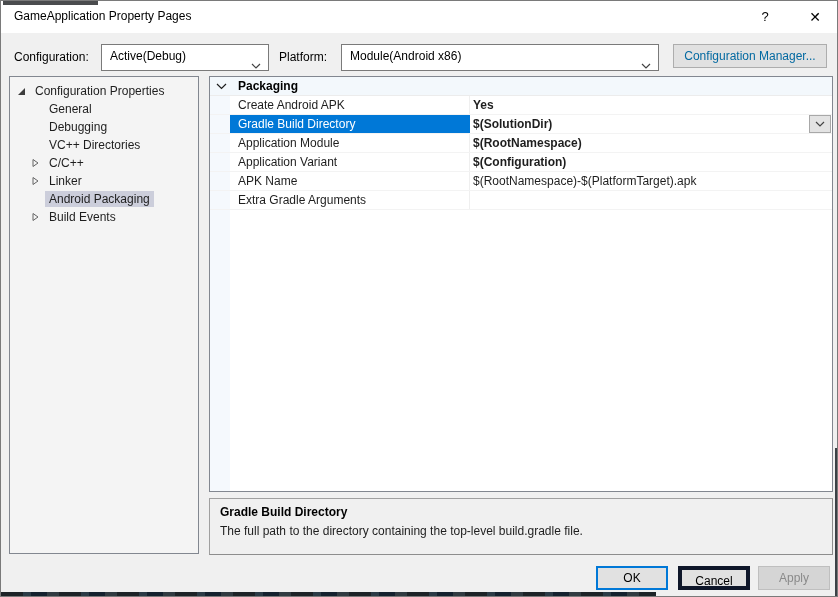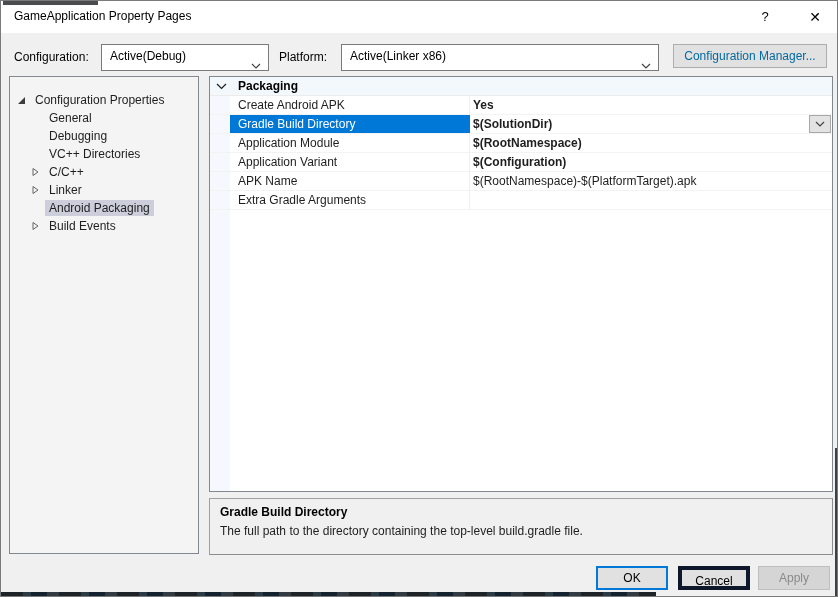--- a/index.html
+++ b/index.html
@@ -27,21 +27,21 @@
   .combo-platform { left:340px; width:318px; }
   .combo-chev { position:absolute; right:7px; top:9px; width:10px; height:6px; }
   .push-btn {
     position:absolute; background:#e1e1e1; border:1px solid #adadad;
     font-size:12px; color:#0369a1; text-align:center;
   }
   .btn-configmgr { left:672px; top:43px; width:154px; height:24px; line-height:22px; }
   
   .tree-panel {
     position:absolute; left:8px; top:75px; width:190px; height:478px;
-    background:#f4f4f4; border:1px solid #828790; padding-top:14px; overflow:hidden;
+    background:#f4f4f4; border:1px solid #828790; padding-top:5px; overflow:hidden;
   }
   .tree-item { height:18px; display:flex; align-items:center; font-size:12px; color:#1e1e1e; white-space:nowrap; }
   .tree-item .exp { width:12px; height:12px; margin-right:4px; flex:0 0 12px; position:relative; }
   .tree-item .exp svg { position:absolute; left:1px; top:1px; }
   .tree-item.lvl0 { padding-left:5px; }
   .tree-item.lvl1 { padding-left:19px; }
   .tree-item .lbl { padding:1px 4px; }
   .tree-item.selected .lbl { background:#cccedb; }
   
   .grid-panel {
@@ -108,21 +108,21 @@
   <div class="combo combo-config">
     <span>Active(Debug)</span>
     <span class="combo-chev">
       <svg width="10" height="6" viewBox="0 0 10 6">
           <path d="M1 1 L5 5 L9 1" fill="none" stroke="#444" stroke-width="1.2"></path>
         </svg>
     </span>
   </div>
   <span class="tb-label lbl-platform">Platform:</span>
   <div class="combo combo-platform">
-    <span>Active(Linker x86)</span>
+    <span>Module(Android x86)</span>
     <span class="combo-chev">
       <svg width="10" height="6" viewBox="0 0 10 6">
           <path d="M1 1 L5 5 L9 1" fill="none" stroke="#444" stroke-width="1.2"></path>
         </svg>
     </span>
   </div>
   <div class="push-btn btn-configmgr">Configuration Manager...</div>
 
   <div class="tree-panel">
       <div class="tree-item lvl0">

